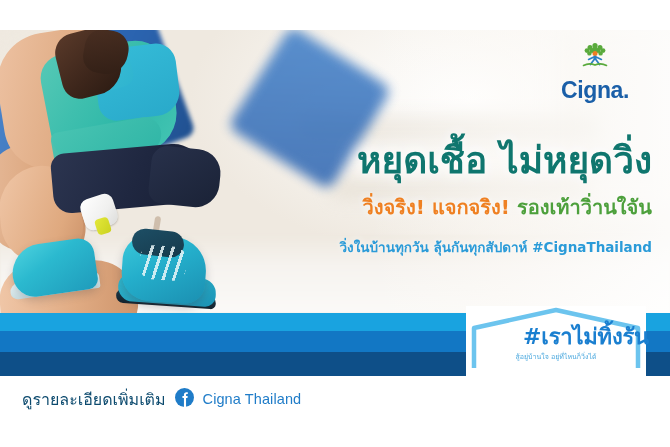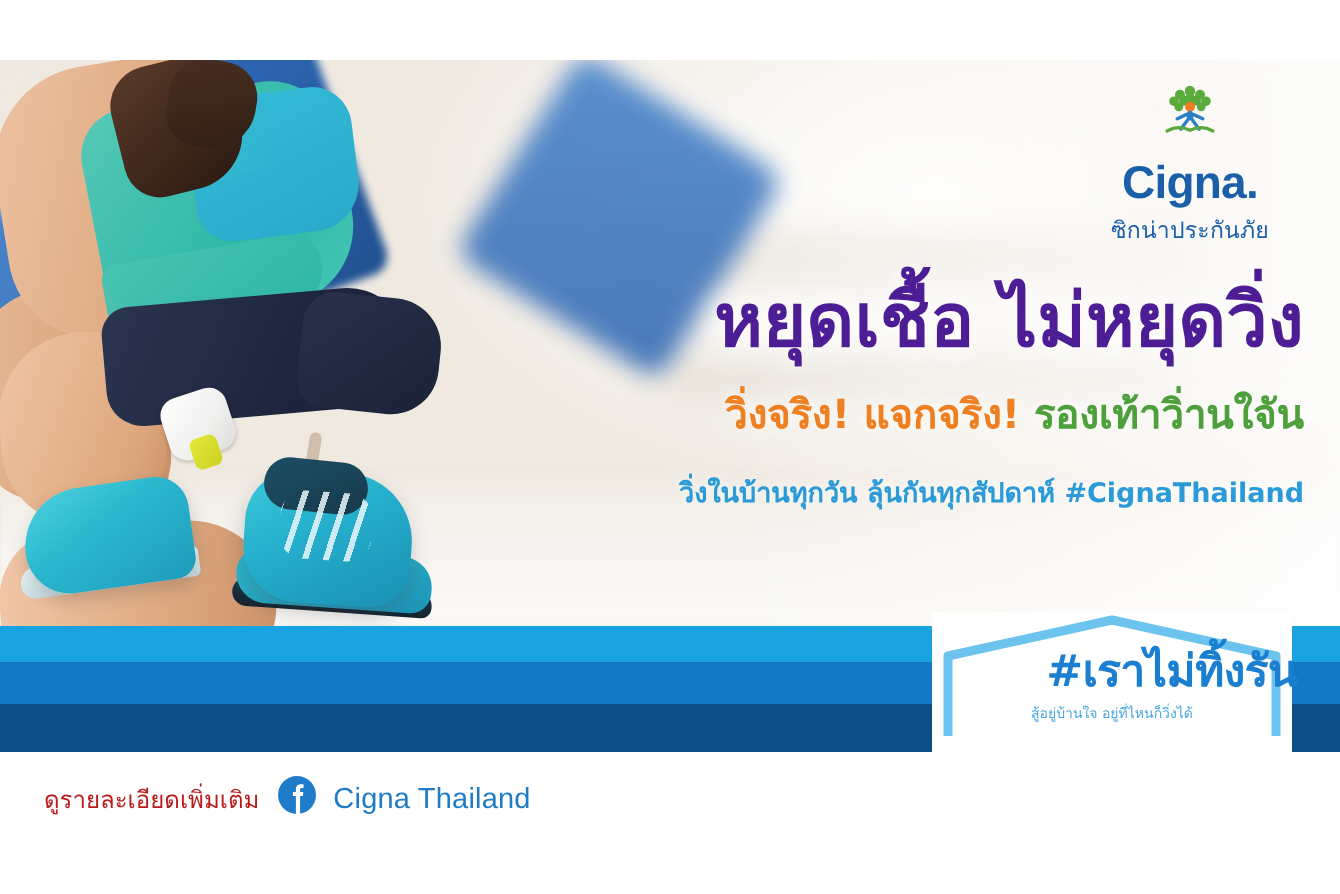--- a/index.html
+++ b/index.html
@@ -178,21 +178,21 @@
   .logo-dot{color:#1a5fa8;}
   .logo-th{
     margin-top:3px;font-size:11.5px;color:#1a5fa8;letter-spacing:.1px;
     font-family:"DejaVu Sans","Liberation Sans",sans-serif;
   }
 
   
   .copy{position:absolute;right:18px;top:138px;width:420px;text-align:right;}
   .headline{
     font-family:"DejaVu Sans","Liberation Sans",sans-serif;
-    font-size:37px;font-weight:bold;color:#4c1d95;line-height:1.25;
+    font-size:37px;font-weight:bold;color:#0f766e;line-height:1.25;
     text-shadow:0 0 14px rgba(255,255,255,.95),0 0 26px rgba(255,255,255,.9),0 1px 0 rgba(255,255,255,.6);
     white-space:nowrap;
   }
   .subline{
     margin-top:10px;
     font-family:"DejaVu Sans","Liberation Sans",sans-serif;
     font-size:20px;font-weight:bold;line-height:1.3;white-space:nowrap;
     text-shadow:0 0 10px rgba(255,255,255,.95),0 0 18px rgba(255,255,255,.85);
   }
   .sub-orange{color:#ef8022;}
@@ -231,21 +231,21 @@
 
   
   .footer{
     position:absolute;left:0;top:376px;width:670px;height:71px;background:#ffffff;
   }
   .footer-row{
     position:absolute;left:22px;top:12px;display:flex;align-items:center;gap:9px;
   }
   .foot-th{
     font-family:"DejaVu Sans","Liberation Sans",sans-serif;
-    font-size:12px;color:#b91c1c;line-height:1;
+    font-size:16px;color:#0c4a6e;line-height:1;
   }
   .fb-icon{display:block;}
   .foot-en{
     font-family:"Liberation Sans",sans-serif;
     font-size:14.5px;color:#1f7cc8;line-height:1;letter-spacing:.1px;
   }
 </style>
 </head>
 <body>
 
@@ -312,21 +312,20 @@
               <circle cx="13" cy="9.2" r="2.6"></circle>
           </g>
           <circle cx="13" cy="13.4" r="2.5" fill="#ef7d22"></circle>
           <path d="M13 15.4c.9 0 1.6.8 1.6 1.7v3.1h-3.2v-3.1c0-.9.7-1.7 1.6-1.7z" fill="#2b7fc4"></path>
           <path d="M11.4 17.2L6.6 19.4M14.6 17.2l4.8 2.2M11.6 20.2l-3.2 4.4M14.4 20.2l3.2 4.4" stroke="#2b7fc4" stroke-width="1.7" stroke-linecap="round" fill="none"></path>
           <path d="M1.5 25.5c4-2.2 7.5-2.2 11.5-.4 4-1.8 7.5-1.8 11.5.4" stroke="#5aaa3c" stroke-width="1.6" fill="none" stroke-linecap="round"></path>
         </svg>
       </span>
       <span class="logo-word"><span>Cigna</span><span class="logo-dot">.</span></span>
     </div>
-    <div class="logo-th">ซิกน่าประกันภัย</div>
   </div>
 
   <div class="copy">
     <div class="headline">หยุดเชื้อ ไม่หยุดวิ่ง</div>
     <div class="subline">
       <span class="sub-orange">วิ่งจริง! แจกจริง!</span>
       <span class="sub-green">รองเท้าวิ่านใจัน</span>
     </div>
     <div class="tagline">วิ่งในบ้านทุกวัน ลุ้นกันทุกสัปดาห์ #CignaThailand</div>
   </div>

